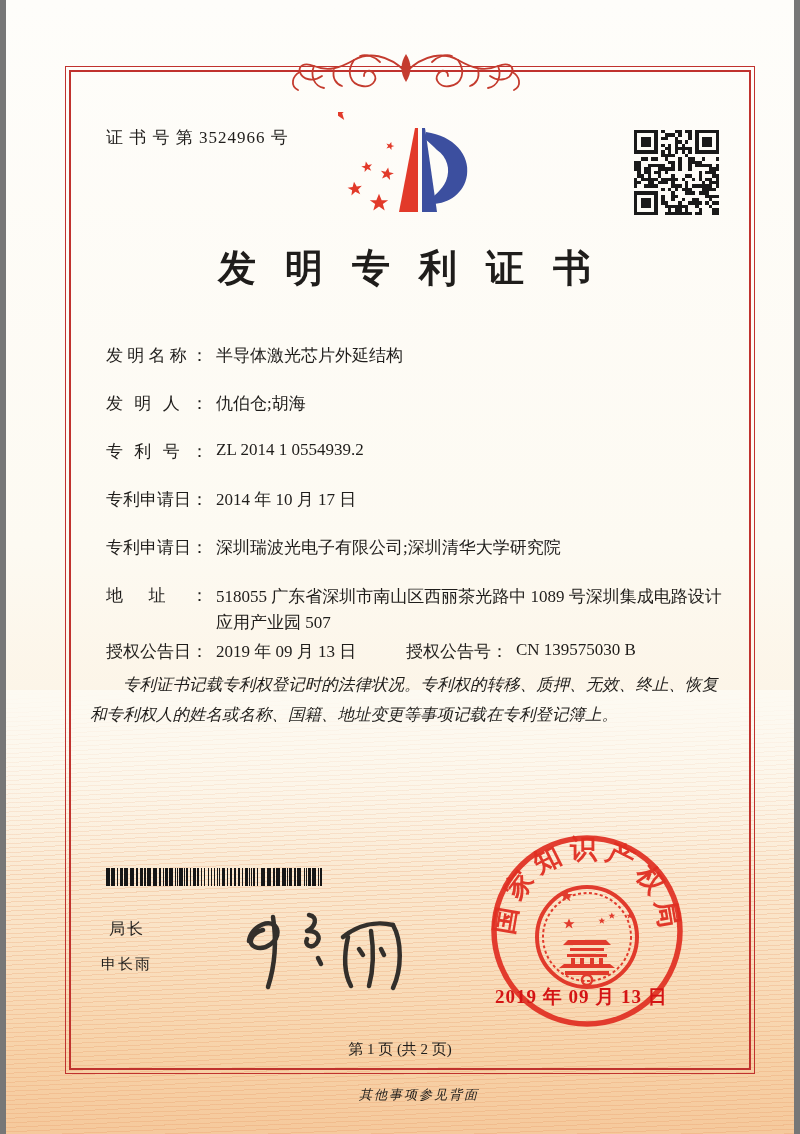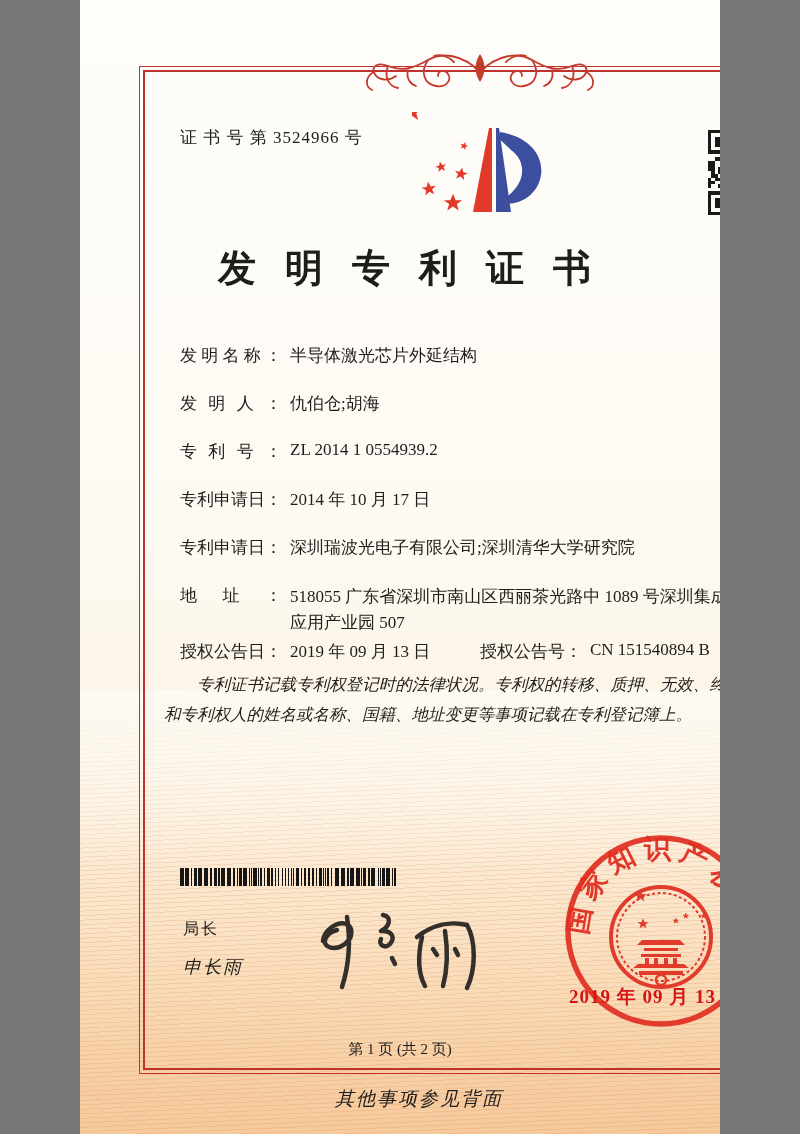--- a/index.html
+++ b/index.html
@@ -2,21 +2,21 @@
 <html style="--border-red: #c0322e; --seal-red: #e02f22; --logo-red: #e23a2a; --logo-blue: #3c4f9f; --date-red: #d41414;"><head>
 <meta charset="utf-8">
 <style>
   :root{
     --border-red:#c0322e; --seal-red:#e02f22; --logo-red:#e23a2a;
     --logo-blue:#3c4f9f; --date-red:#d41414; --ink:#1f1d1b;
   }
   html,body{margin:0;padding:0;}
   body{background:#777;}
   .page{
-    position:relative; width:640px; height:1134px; margin:0 auto; overflow:hidden;
+    position:relative; width:788px; height:1134px; margin:0 auto; overflow:hidden;
     background:linear-gradient(180deg,#fefdfa 0%,#fdfaf2 48%,#fcf2e2 68%,#fae3c6 82%,#f7d2a8 93%,#f5c99c 100%);
     font-family:"Liberation Serif","DejaVu Serif",serif; color:var(--ink);
   }
   .waves{
     position:absolute; left:0; right:0; top:690px; bottom:0; pointer-events:none;
     background-image:
       linear-gradient(180deg, rgba(253,250,242,1) 0%, rgba(253,250,242,0) 42%),
       repeating-linear-gradient(177.5deg, rgba(228,138,84,0.22) 0px, rgba(228,138,84,0.22) 1px, rgba(255,255,255,0) 1px, rgba(255,255,255,0) 4.5px);
   }
   .frame-outer{position:absolute; left:59px; top:66px; width:688px; height:1006px;
@@ -34,28 +34,28 @@
   .fvalue{display:inline-block; margin-left:8px; vertical-align:top;}
   .frow.addr{white-space:normal;}
   .frow.addr .fvalue{width:514px; line-height:26px; white-space:normal;}
   .frow.grant2{left:300px;}
   .body-text{position:absolute; left:84px; top:670px; width:628px; font-size:16.5px;
     line-height:30px; font-style:italic; text-align:justify;}
   .body-text p{margin:0; text-indent:2em;}
   .barcode{position:absolute; left:100px; top:868px;}
   .signer-title{position:absolute; left:103px; top:919px; font-size:16px; letter-spacing:2px;
     font-family:Liberation Mono, monospace;}
-  .signer-name{position:absolute; left:103px; top:955px; font-size:18px; letter-spacing:2px;
-    font-family:"Liberation Sans","DejaVu Sans",sans-serif;font-style:italic;}
+  .signer-name{position:absolute; left:95px; top:955px; font-size:15px; letter-spacing:2px;
+    font-family:"Liberation Sans","DejaVu Sans",sans-serif;}
   .signature{position:absolute; left:215px; top:885px;}
   .seal{position:absolute; left:481px; top:831px;}
   .seal-date{position:absolute; left:489px; top:984px; font-size:19px; color:var(--date-red);
     letter-spacing:1px; font-weight:bold; white-space:nowrap;}
   .page-num{position:absolute; left:0; right:0; top:1040px; text-align:center; font-size:15px;}
-  .back-note{position:absolute; left:0; right:0; top:1086px; text-align:center; font-size:19px;
+  .back-note{position:absolute; left:0; right:0; top:1086px; text-align:center; font-size:13px;
     font-style:italic; letter-spacing:2px;padding-left:38px;}
   .ornament{position:absolute; left:278px; top:42px;}
   svg{display:block;}
 </style>
 </head>
 <body>
 
 <div class="page">
   <div class="waves"></div>
 
@@ -438,21 +438,21 @@
     <div class="frow" style="top:192px">
       <span class="flabel">专利申请日：</span><span class="fvalue">深圳瑞波光电子有限公司;深圳清华大学研究院</span>
     </div>
     <div class="frow addr" style="top:240px">
       <span class="flabel">地址：</span><span class="fvalue">518055 广东省深圳市南山区西丽茶光路中 1089 号深圳集成电路设计应用产业园 507</span>
     </div>
     <div class="frow" style="top:296px">
       <span class="flabel">授权公告日：</span><span class="fvalue">2019 年 09 月 13 日</span>
     </div>
     <div class="frow grant2" style="top:296px">
-      <span class="flabel">授权公告号：</span><span class="fvalue">CN 151540894 B</span>
+      <span class="flabel">授权公告号：</span><span class="fvalue">CN 139575030 B</span>
     </div>
   </div>
 
   <div class="body-text">
     <p>专利证书记载专利权登记时的法律状况。专利权的转移、质押、无效、终止、恢复和专利权人的姓名或名称、国籍、地址变更等事项记载在专利登记簿上。</p>
   </div>
 
   <svg class="barcode" id="barcode-svg" width="220" height="18" viewBox="0 0 220 18" shape-rendering="crispEdges">
       <rect x="0" y="0" width="4" height="18" fill="#161616"></rect>
       <rect x="5" y="0" width="4" height="18" fill="#161616"></rect>

